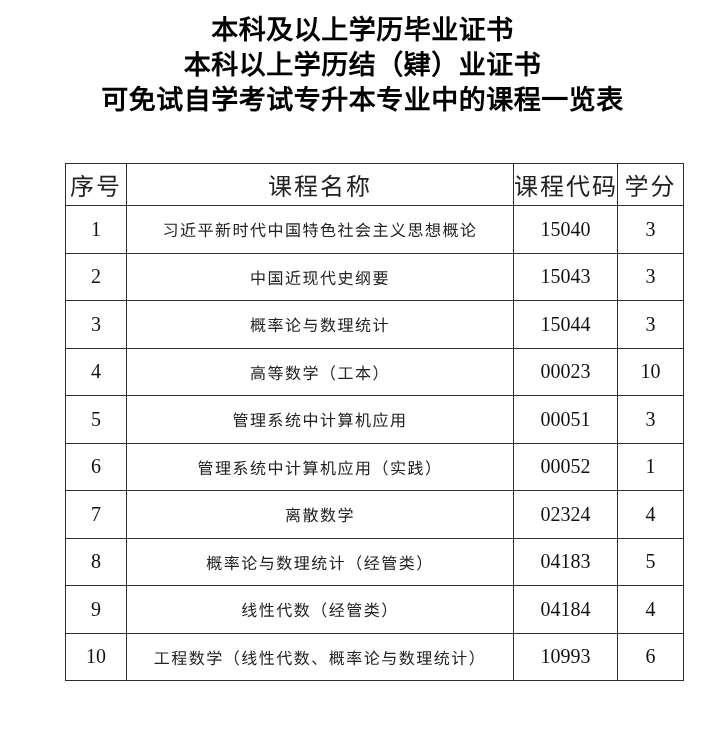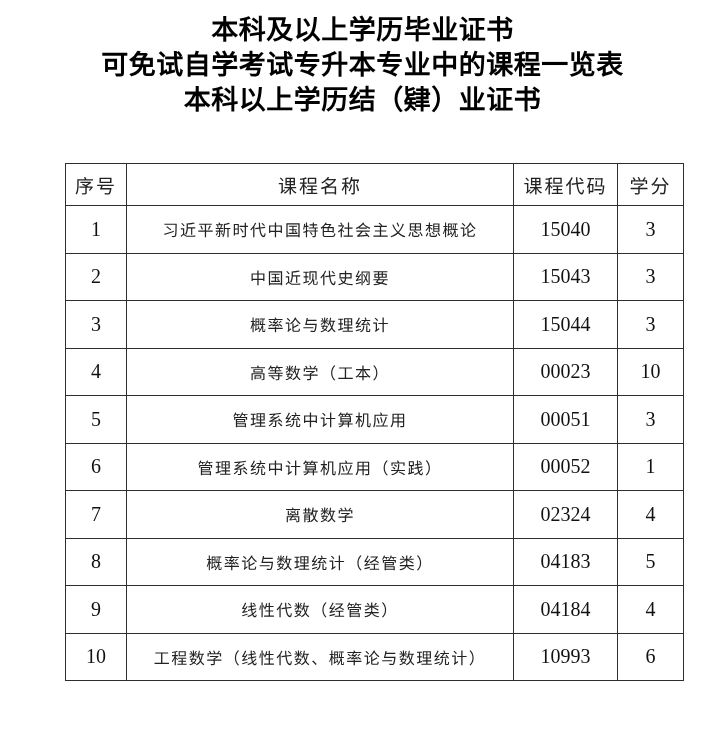--- a/index.html
+++ b/index.html
@@ -42,21 +42,21 @@
     border: 1px solid #2e2e2e;
     text-align: center;
     vertical-align: middle;
     padding: 0;
     overflow: hidden;
     white-space: nowrap;
   }
   .course-table thead th {
     height: 41px;
     font-weight: normal;
-    font-size: 19px;
+    font-size: 24px;
     letter-spacing: 2px;
     color: #222222;
     text-align: center;
   }
   .course-table tbody td {
     height: 46.5px;
   }
   td.cell-no, td.cell-code, td.cell-credits {
     font-size: 20px;
     color: #111111;
@@ -65,22 +65,22 @@
     font-size: 16px;
     letter-spacing: 1.5px;
     color: #222222;
   }
 </style>
 </head>
 <body>
 
 <div class="title-block">
   <div class="title-line">本科及以上学历毕业证书</div>
+  <div class="title-line">本科以上学历结（肄）业证书</div>
   <div class="title-line">可免试自学考试专升本专业中的课程一览表</div>
-  <div class="title-line">本科以上学历结（肄）业证书</div>
 </div>
 
 <table class="course-table">
   <colgroup>
     <col class="c-no">
     <col class="c-name">
     <col class="c-code">
     <col class="c-credits">
   </colgroup>
   <thead>

